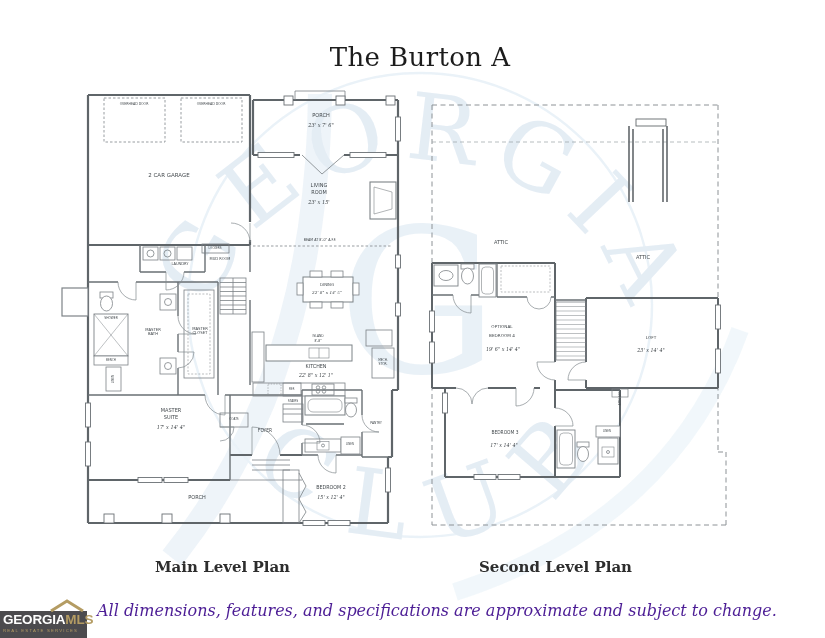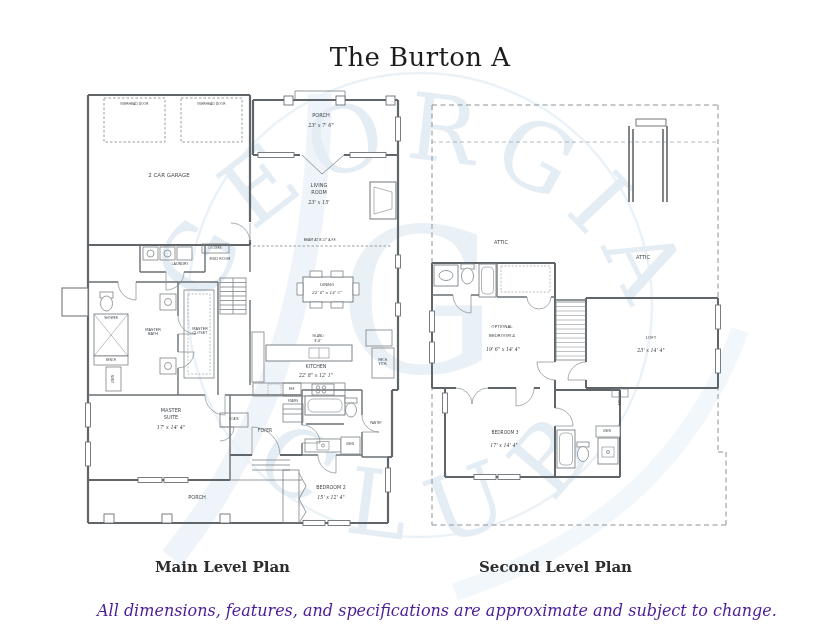--- a/index.html
+++ b/index.html
@@ -288,14 +288,21 @@
 <div class="lbl dims" style="left:651px;top:351px;transform:translate(-50%,-50%) scale(.48)">23' x 14' 4"</div>
 <div class="lbl" style="left:505px;top:433px;transform:translate(-50%,-50%) scale(.44)">BEDROOM 3</div>
 <div class="lbl dims" style="left:504px;top:446px;transform:translate(-50%,-50%) scale(.48)">17' x 14' 4"</div>
 <div class="lbl" style="left:607px;top:431px;transform:translate(-50%,-50%) scale(.26)">LINEN</div>
 <div class="lbl" style="left:620px;top:398px;transform:translate(-50%,-50%) rotate(-90deg) scale(.26)">ATTIC ACC.</div>
 
 <div class="caption" style="left:155px;top:558px;">Main Level Plan</div>
 <div class="caption" style="left:479px;top:558px;">Second Level Plan</div>
 
 <div class="disclaimer">All dimensions, features, and specifications are approximate and subject to change.</div>
-
+<div class="logo">
+  <svg class="logo-roof" width="38" height="15">
+    <path d="M3,13 L19,3 L35,13" stroke="#b49c63" stroke-width="3" fill="none"></path>
+  </svg>
+  <div class="logo-row"><span>GEORGIA</span><span class="logo-mls">MLS</span></div>
+  <div class="logo-tag">REAL ESTATE SERVICES</div>
 </div>
 
+</div>
+
 </body></html>

